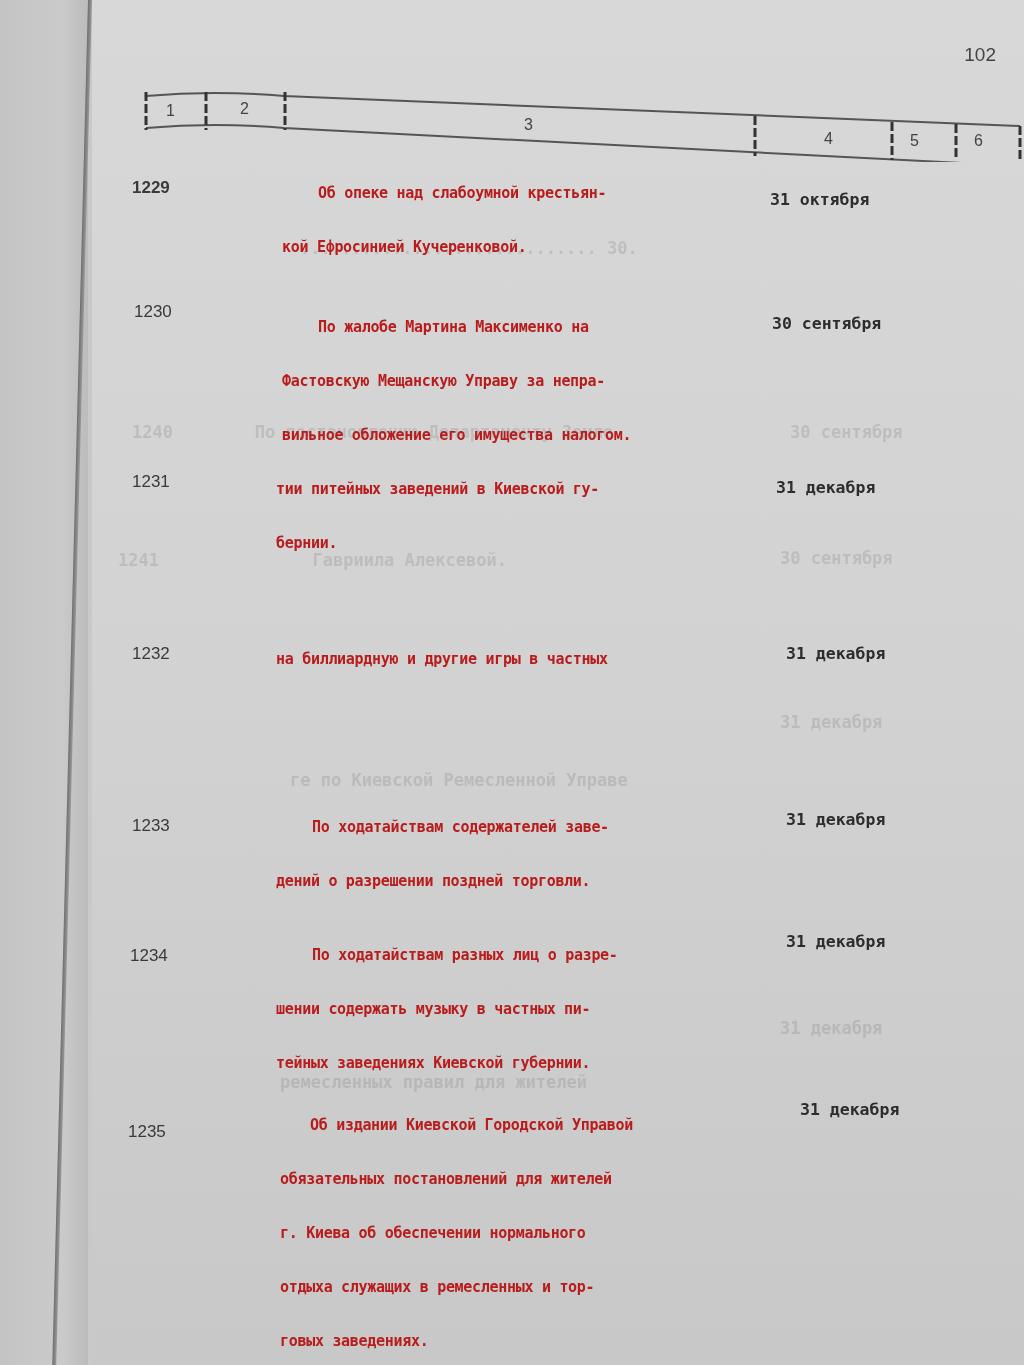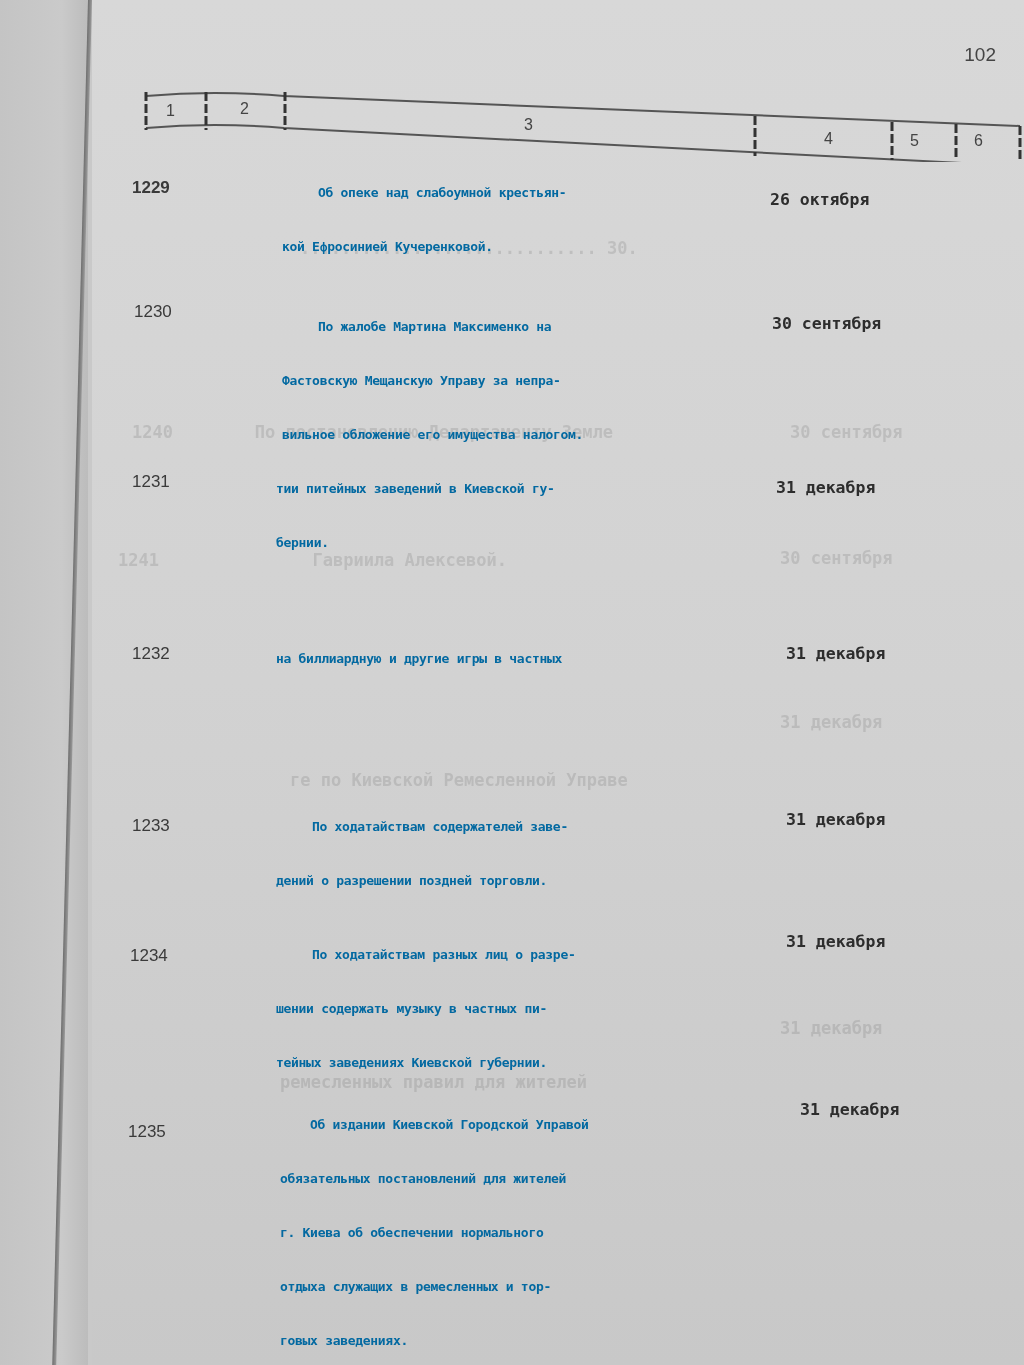--- a/index.html
+++ b/index.html
@@ -64,25 +64,25 @@
       position: absolute;
       left: 132px;
       font-family: "Liberation Sans", sans-serif;
       font-size: 17px;
       color: #3a3a3a;
     }
     .entry-title {
       position: absolute;
       left: 280px;
       width: 500px;
-      font-size: 13px;
+      font-size: 15px;
       font-weight: bold;
       line-height: 54px;
       letter-spacing: -0.3px;
-      color: #0369a1;
+      color: #b91c1c;
     }
     .entry-title .line { display: block; white-space: nowrap; }
     .entry-title .line.indent { padding-left: 36px; }
     .entry-date {
       position: absolute;
       font-size: 16.5px;
       font-weight: bold;
       color: #2d2d2d;
       white-space: nowrap;
     }
@@ -135,21 +135,21 @@
   <span class="col-num" style="left:766px;top:40px;">5</span>
   <span class="col-num" style="left:830px;top:40px;">6</span>
 </div>
 
 <div class="entry" style="top:176px;">
   <span class="entry-id" style="top:2px;font-weight:bold;">1229</span>
   <div class="entry-title" style="top:-10px;left:282px;">
     <span class="line indent">Об опеке над слабоумной крестьян-</span>
     <span class="line">кой Ефросинией Кучеренковой.</span>
   </div>
-  <span class="entry-date" style="left:770px;top:14px;">26 октября</span>
+  <span class="entry-date" style="left:770px;top:14px;">31 октября</span>
 </div>
 
 <div class="entry" style="top:300px;">
   <span class="entry-id" style="top:2px;left:134px;">1230</span>
   <div class="entry-title" style="top:0px;left:282px;">
     <span class="line indent">По жалобе Мартина Максименко на</span>
     <span class="line">Фастовскую Мещанскую Управу за непра-</span>
     <span class="line">вильное обложение его имущества налогом.</span>
   </div>
   <span class="entry-date" style="left:772px;top:14px;">30 сентября</span>

